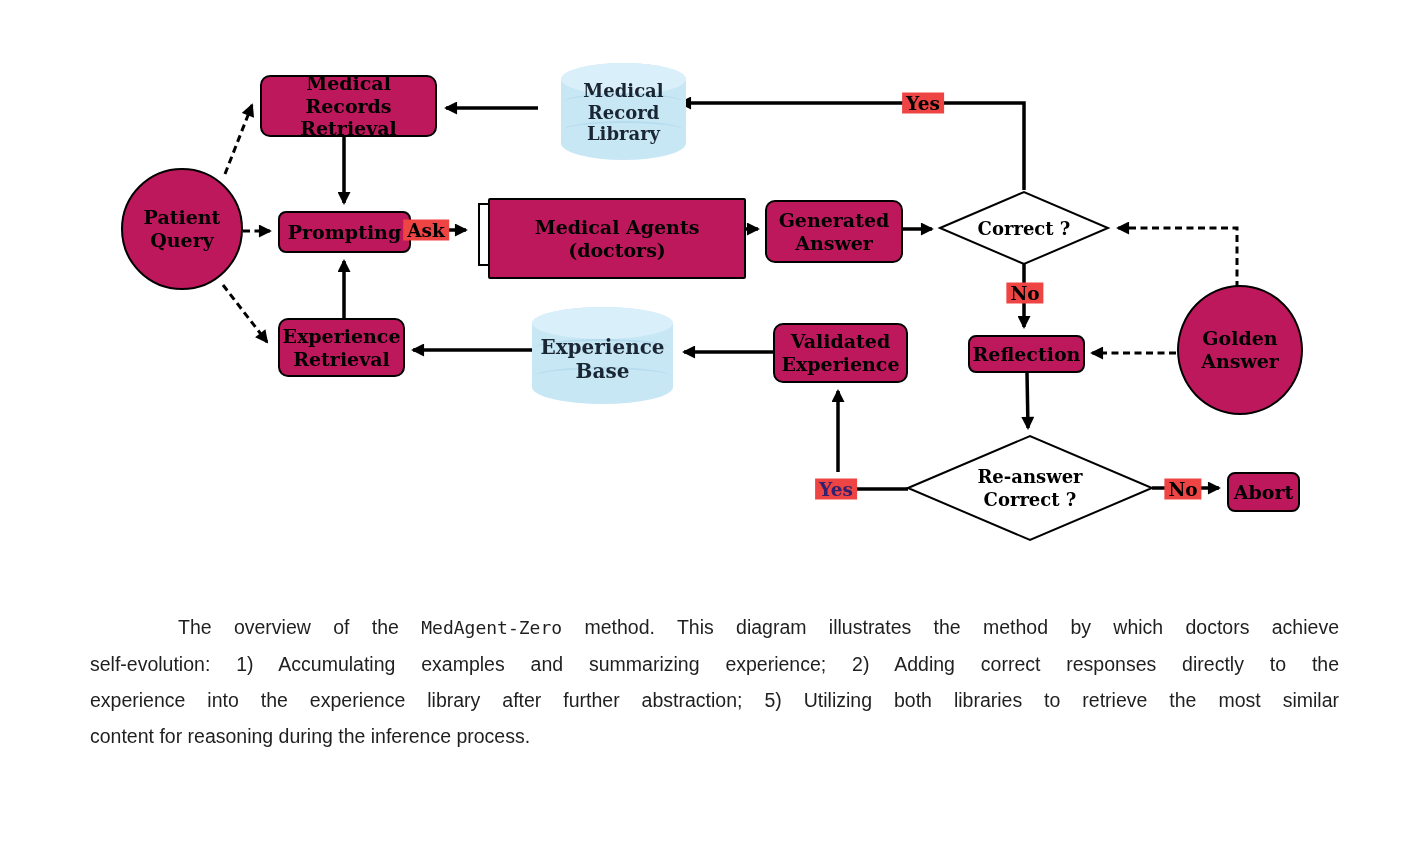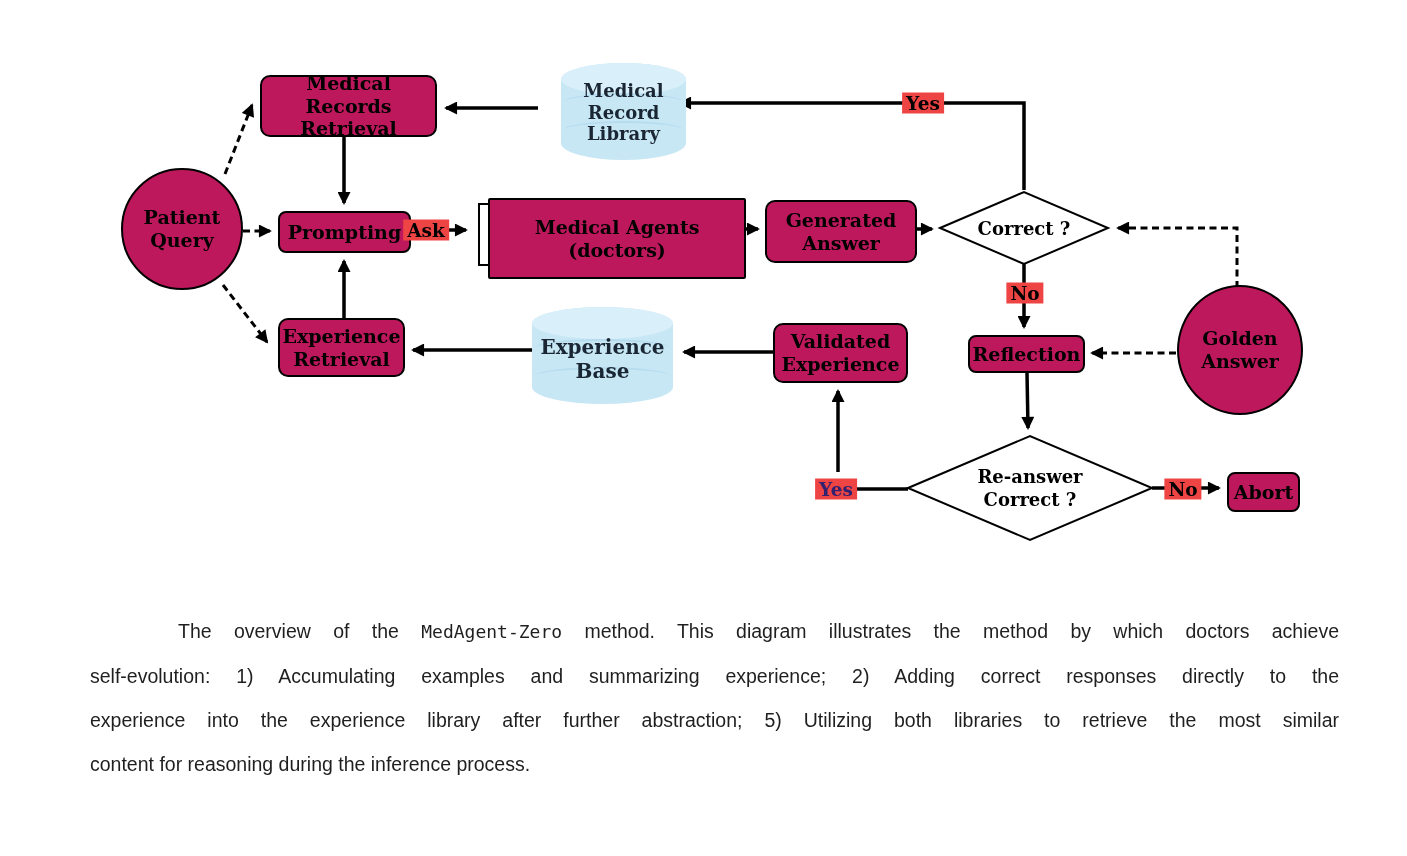--- a/index.html
+++ b/index.html
@@ -43,21 +43,21 @@
     border-radius:50%; border-top:2px solid #b6dcee; }
   .cyl-text { position:absolute; left:0; right:0; display:flex; flex-direction:column;
     align-items:center; text-align:center; font-weight:bold; font-size:18px;
     line-height:1.2; color:#1a2633; }
 
   .caption {
     position:absolute; left:90px; top:609px; width:1249px;
     font-family:"Liberation Sans", sans-serif; font-size:19.5px;
     color:#1f1f1f;
   }
-  .cap-line { line-height:44px; text-align:justify; text-align-last:justify; }
+  .cap-line { line-height:36px; text-align:justify; text-align-last:justify; }
   .cap-line.last { text-align-last:left; }
   .cap-line.first { text-indent:88px; }
   .code { font-family:"DejaVu Sans Mono", monospace; font-size:18px; }
 </style>
 </head>
 <body>
 
 <div class="screen">
 
   <svg class="wires" width="1407" height="600">
@@ -122,21 +122,21 @@
       <div>Library</div>
     </div>
   </div>
 
   <div class="stackback" style="left:478px; top:203px; width:258px; height:63px;"></div>
   <div class="node" style="left:473px; top:198px; width:258px; height:81px; border-radius:2px;margin-left:15px;">
     <div>Medical Agents</div>
     <div>(doctors)</div>
   </div>
 
-  <div class="node r10" style="left:765px; top:200px; width:152px; height:63px;">
+  <div class="node r10" style="left:765px; top:200px; width:138px; height:63px;">
     <div>Generated</div>
     <div>Answer</div>
   </div>
 
   <div class="node circle" style="left:1177px; top:285px; width:126px; height:130px;">
     <div>Golden</div>
     <div>Answer</div>
   </div>
 
   <div class="node r8" style="left:968px; top:335px; width:117px; height:38px;">

